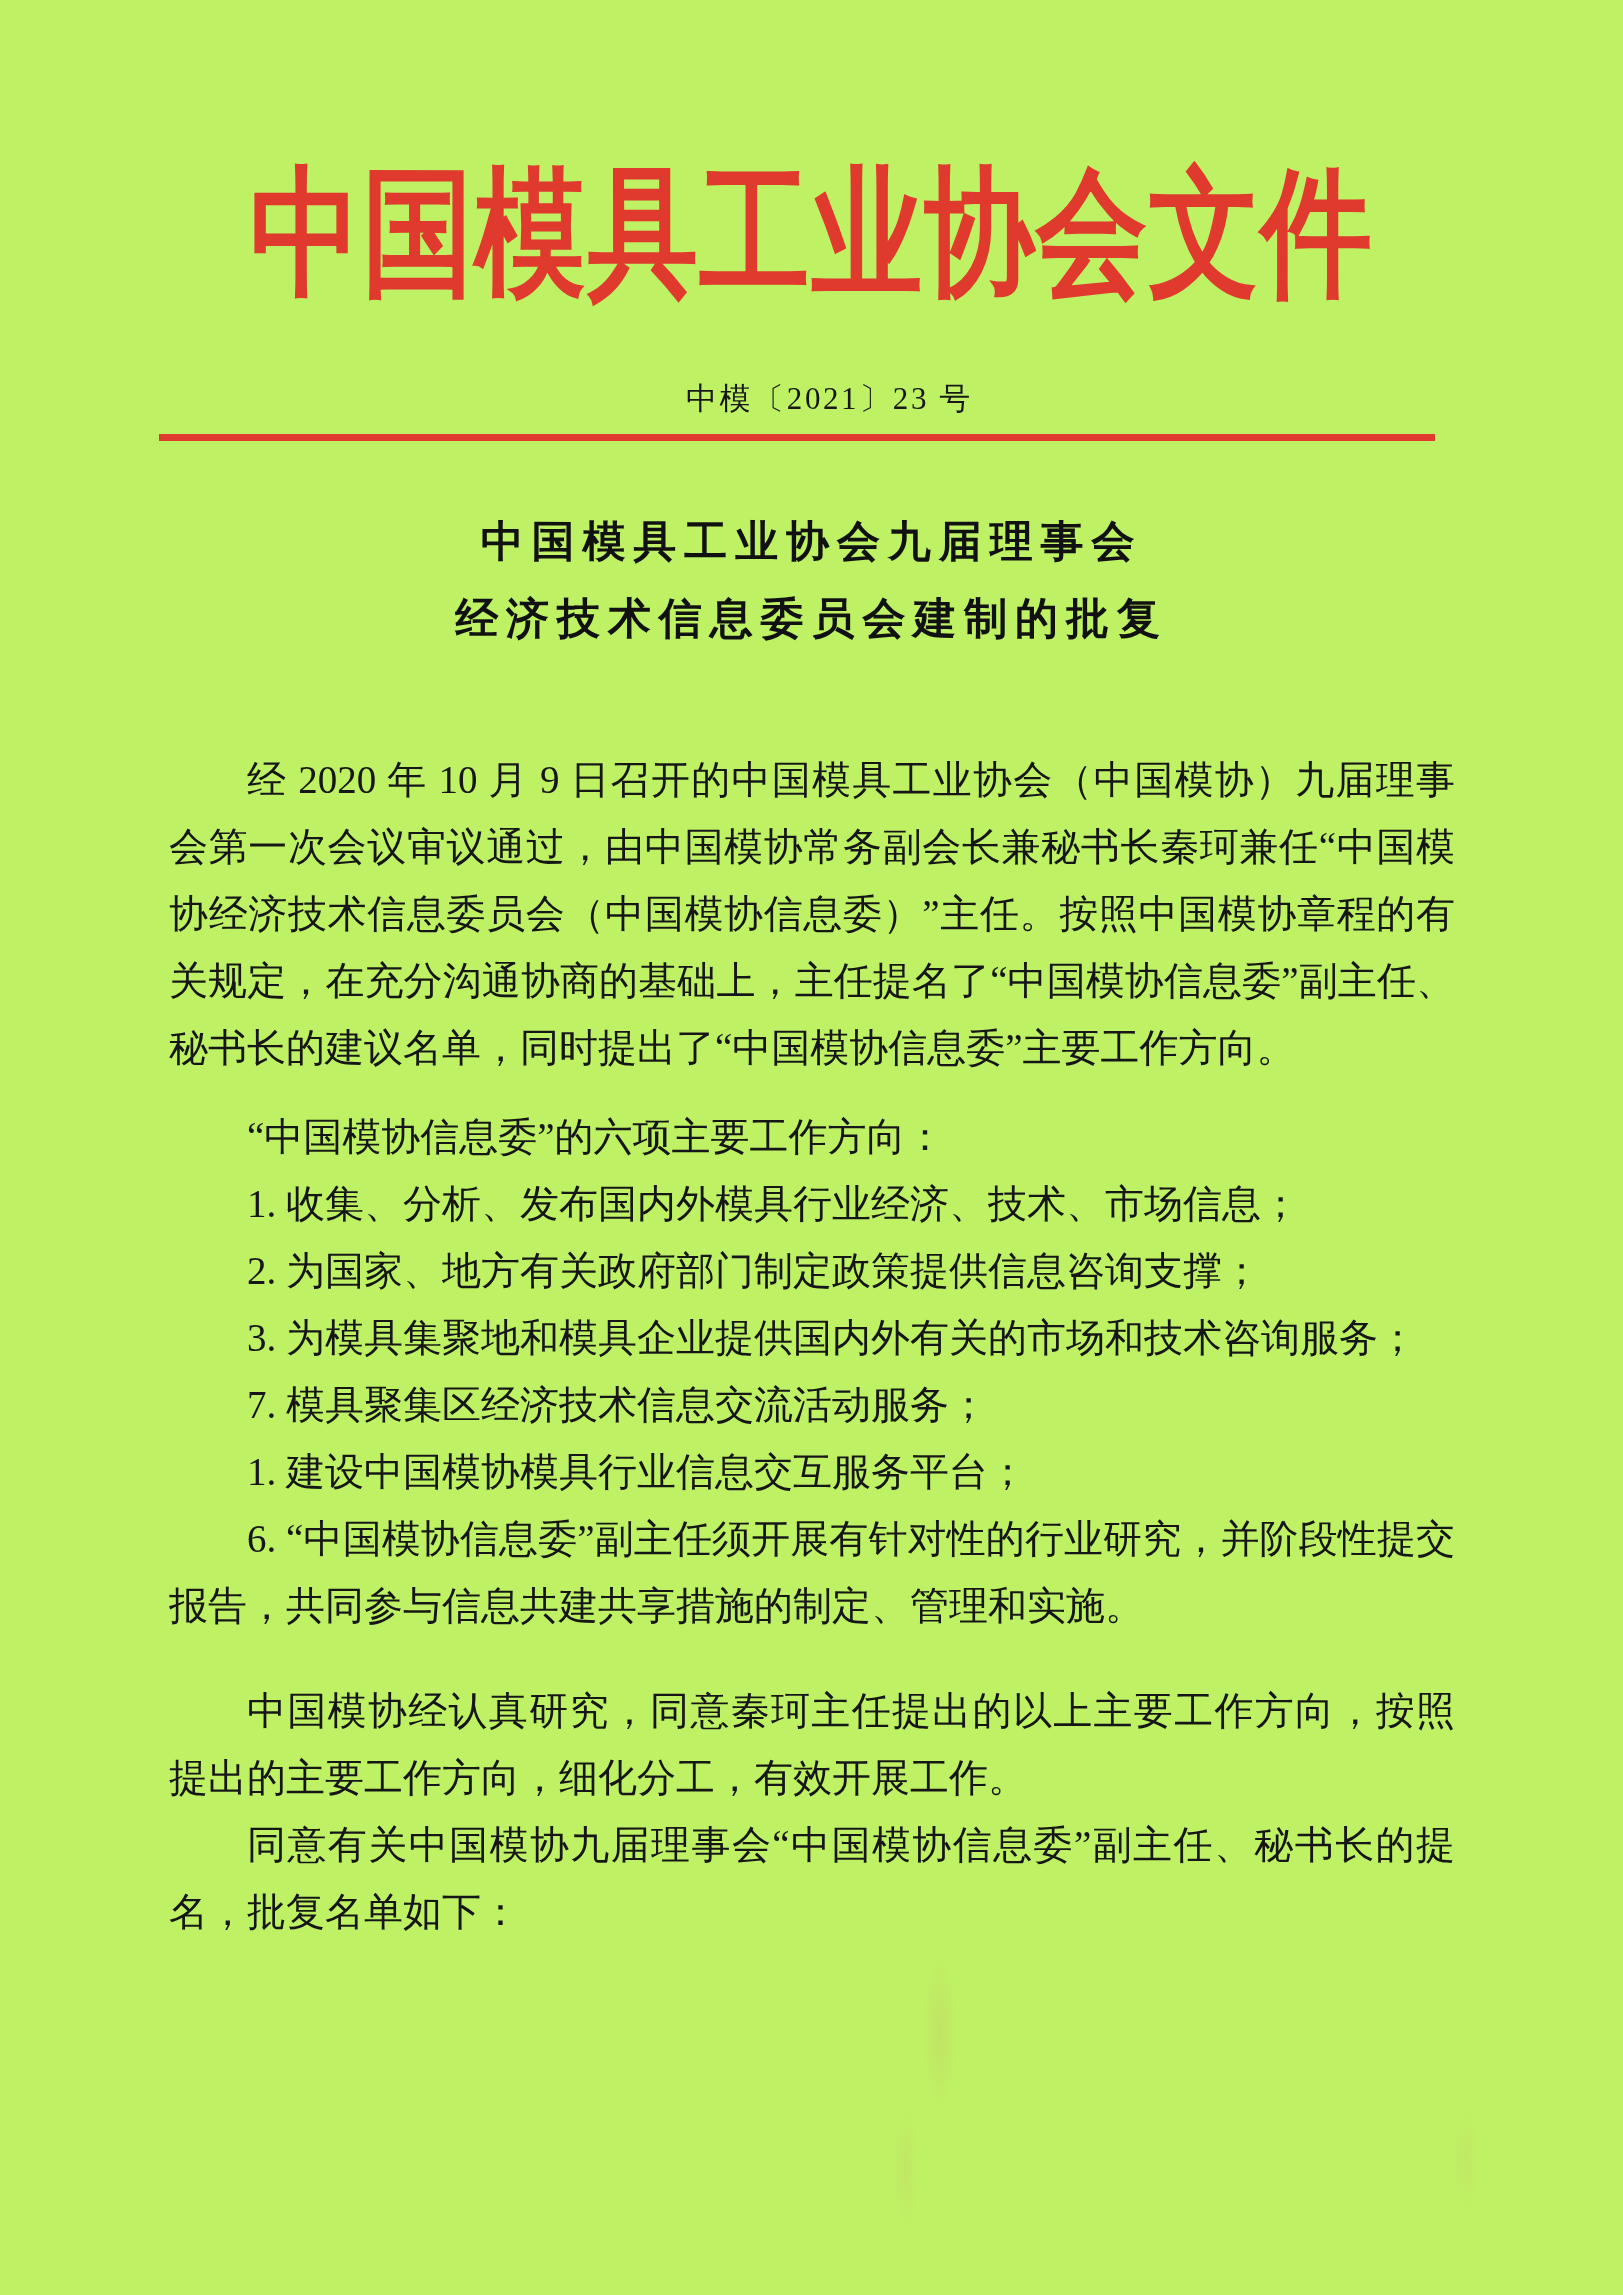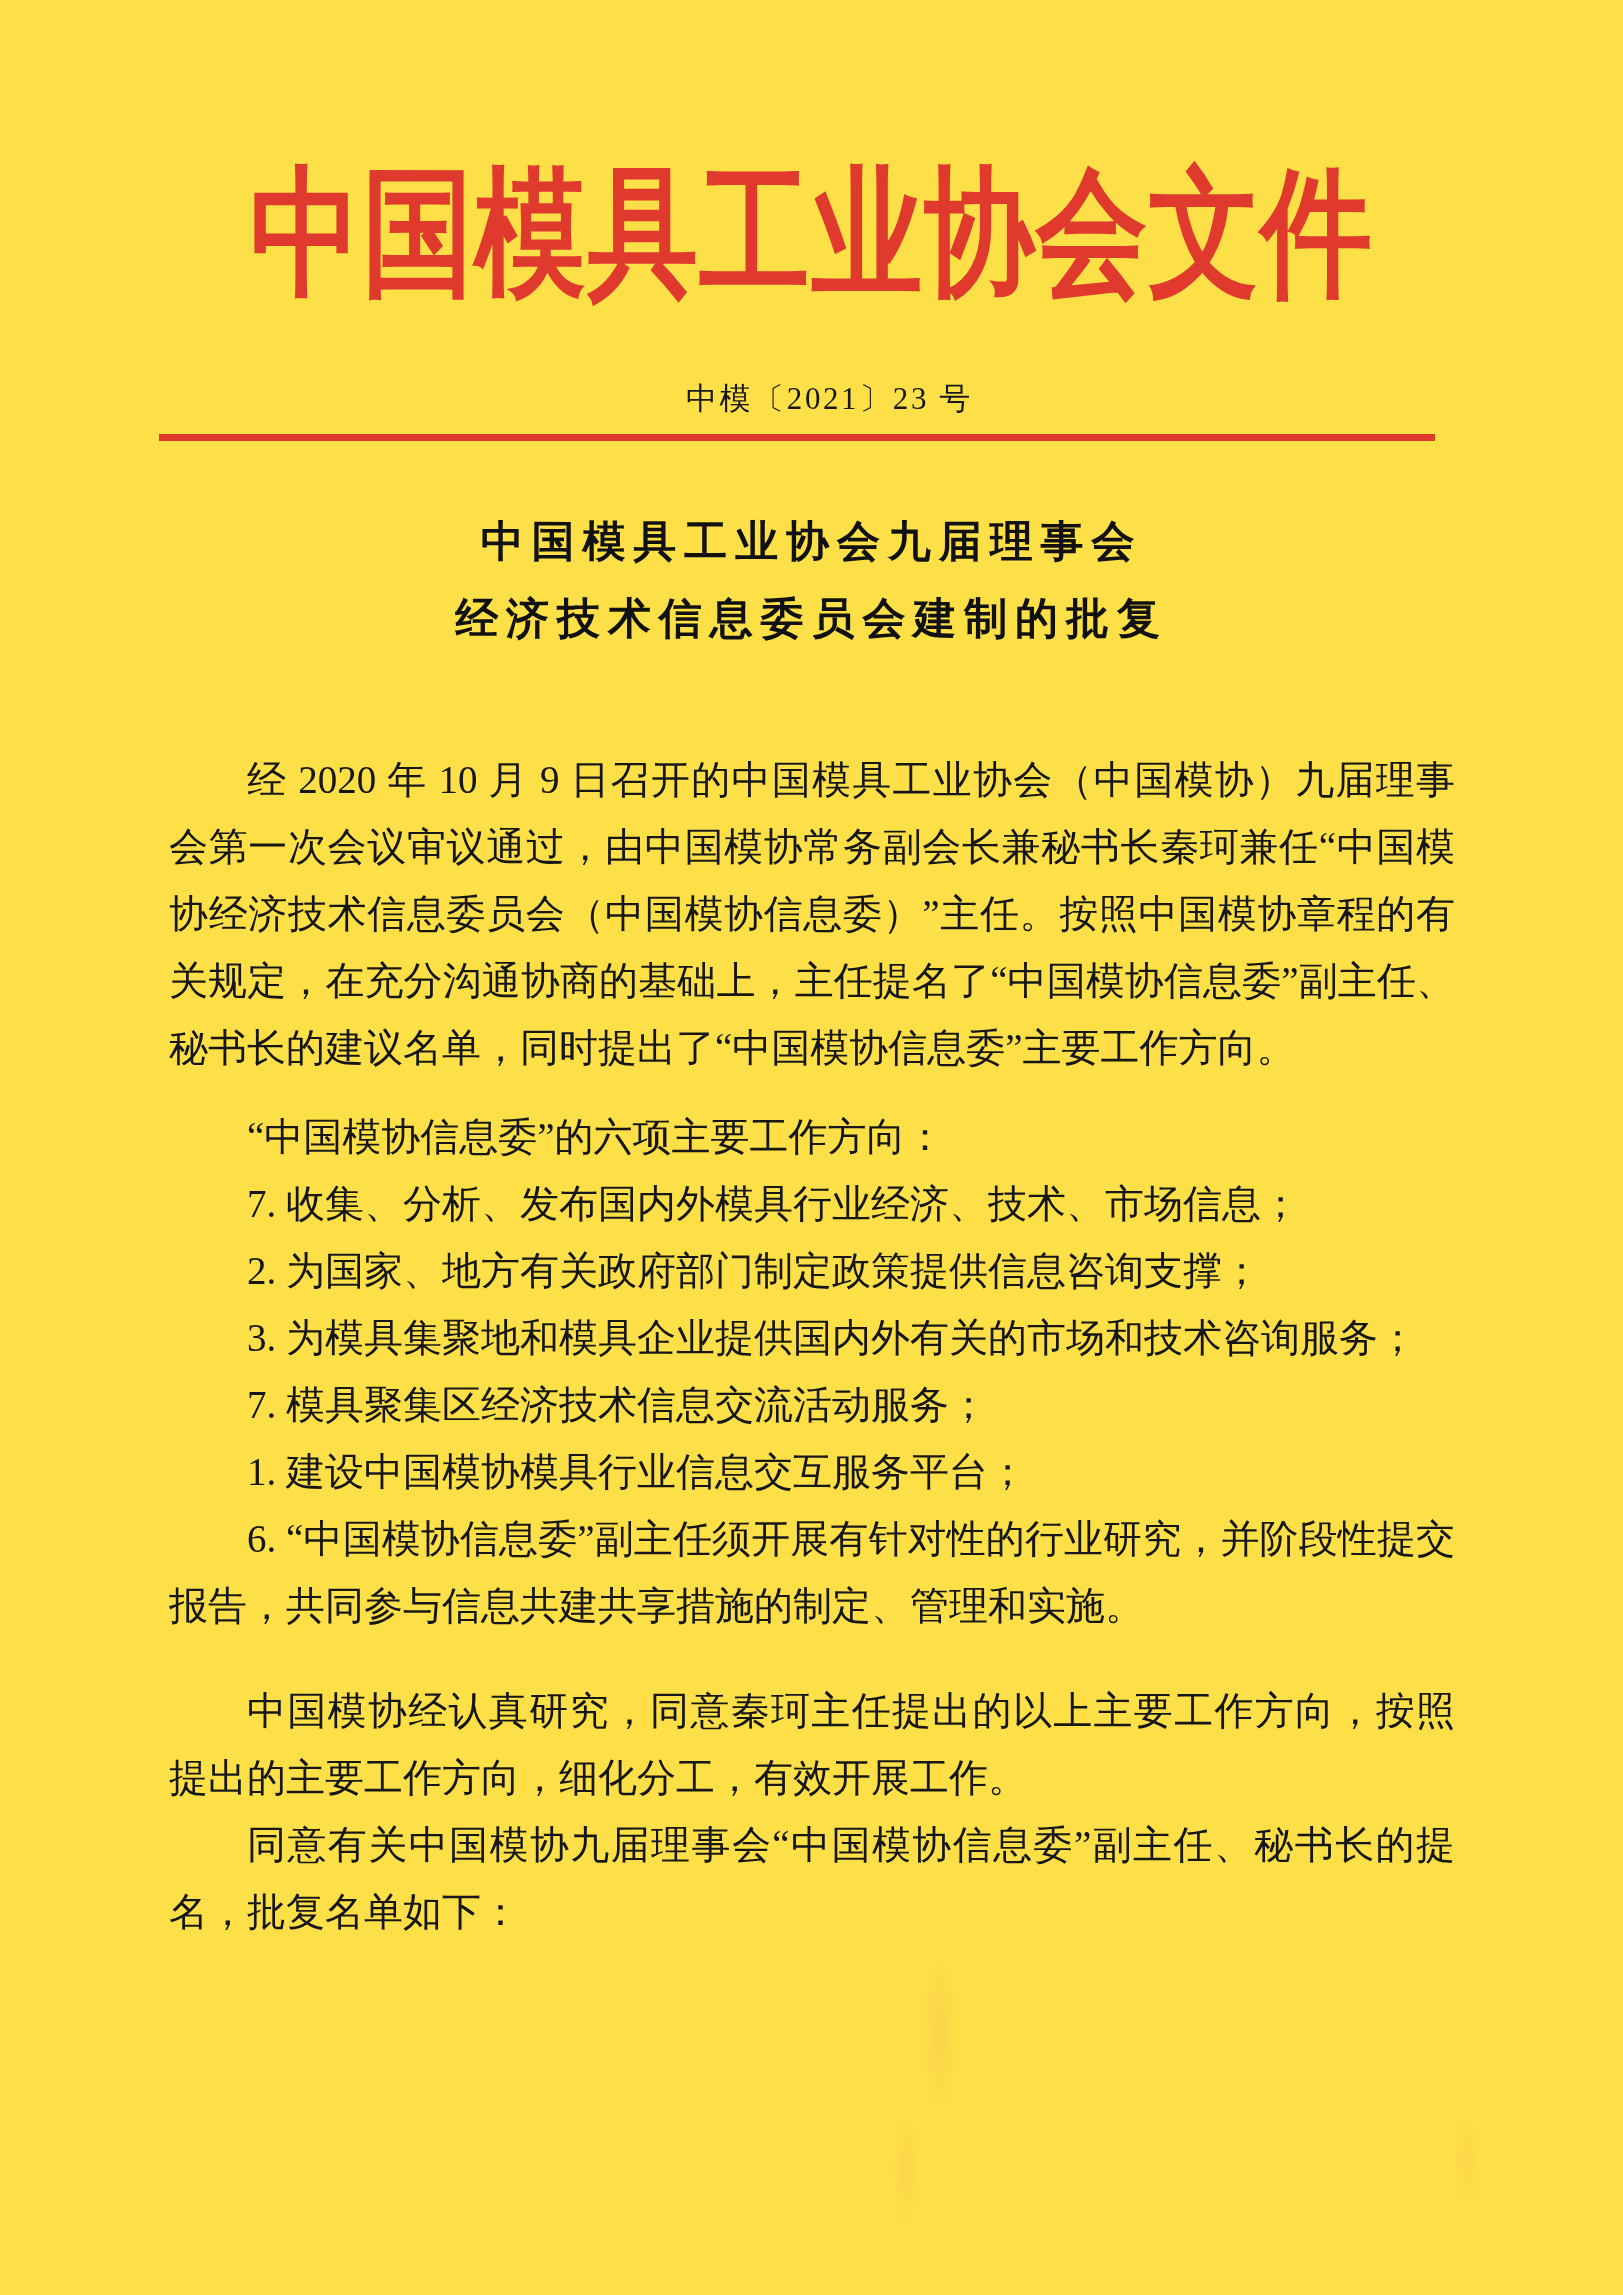--- a/index.html
+++ b/index.html
@@ -6,21 +6,21 @@
 
   html, body {
     background: #e9e9e9;
   }
 
   .page {
     position: relative;
     width: 1623px;
     height: 2295px;
     margin: 0 auto;
-    background: #fde047;
+    background: #bef264;
     overflow: hidden;
     font-family: "Liberation Serif", "DejaVu Serif", serif;
     color: var(--ink, #1d1d1d);
   }
 
   
   .org-title {
     position: absolute;
     top: 162px;
     left: 0;
@@ -128,21 +128,21 @@
   <div class="red-rule"></div>
 
   <div class="doc-title">
     <div>中国模具工业协会九届理事会</div>
     <div>经济技术信息委员会建制的批复</div>
   </div>
 
   <div class="body-text">
     <p>经 2020 年 10 月 9 日召开的中国模具工业协会（中国模协）九届理事会第一次会议审议通过，由中国模协常务副会长兼秘书长秦珂兼任“中国模协经济技术信息委员会（中国模协信息委）”主任。按照中国模协章程的有关规定，在充分沟通协商的基础上，主任提名了“中国模协信息委”副主任、秘书长的建议名单，同时提出了“中国模协信息委”主要工作方向。</p>
     <p class="directions-intro">“中国模协信息委”的六项主要工作方向：</p>
-    <p>7. 收集、分析、发布国内外模具行业经济、技术、市场信息；</p>
+    <p>1. 收集、分析、发布国内外模具行业经济、技术、市场信息；</p>
     <p>2. 为国家、地方有关政府部门制定政策提供信息咨询支撑；</p>
     <p>3. 为模具集聚地和模具企业提供国内外有关的市场和技术咨询服务；</p>
     <p>7. 模具聚集区经济技术信息交流活动服务；</p>
     <p>1. 建设中国模协模具行业信息交互服务平台；</p>
     <p>6. “中国模协信息委”副主任须开展有针对性的行业研究，并阶段性提交报告，共同参与信息共建共享措施的制定、管理和实施。</p>
     <p class="approval">中国模协经认真研究，同意秦珂主任提出的以上主要工作方向，按照提出的主要工作方向，细化分工，有效开展工作。</p>
     <p>同意有关中国模协九届理事会“中国模协信息委”副主任、秘书长的提名，批复名单如下：</p>
   </div>
 
   <div class="scan-artifact"></div>

